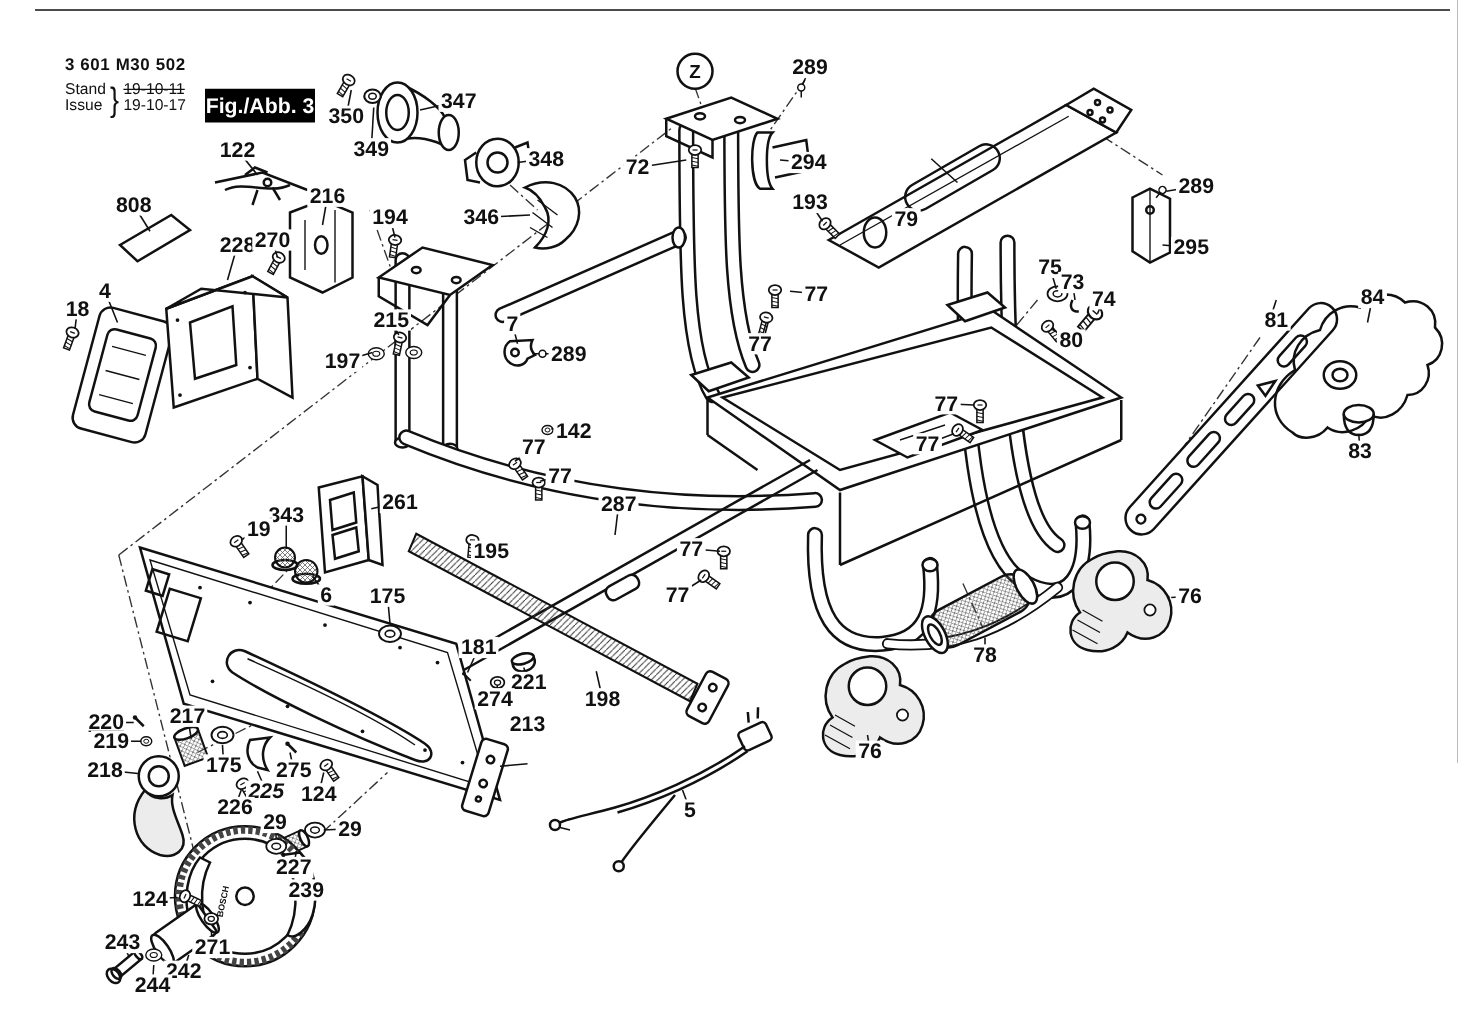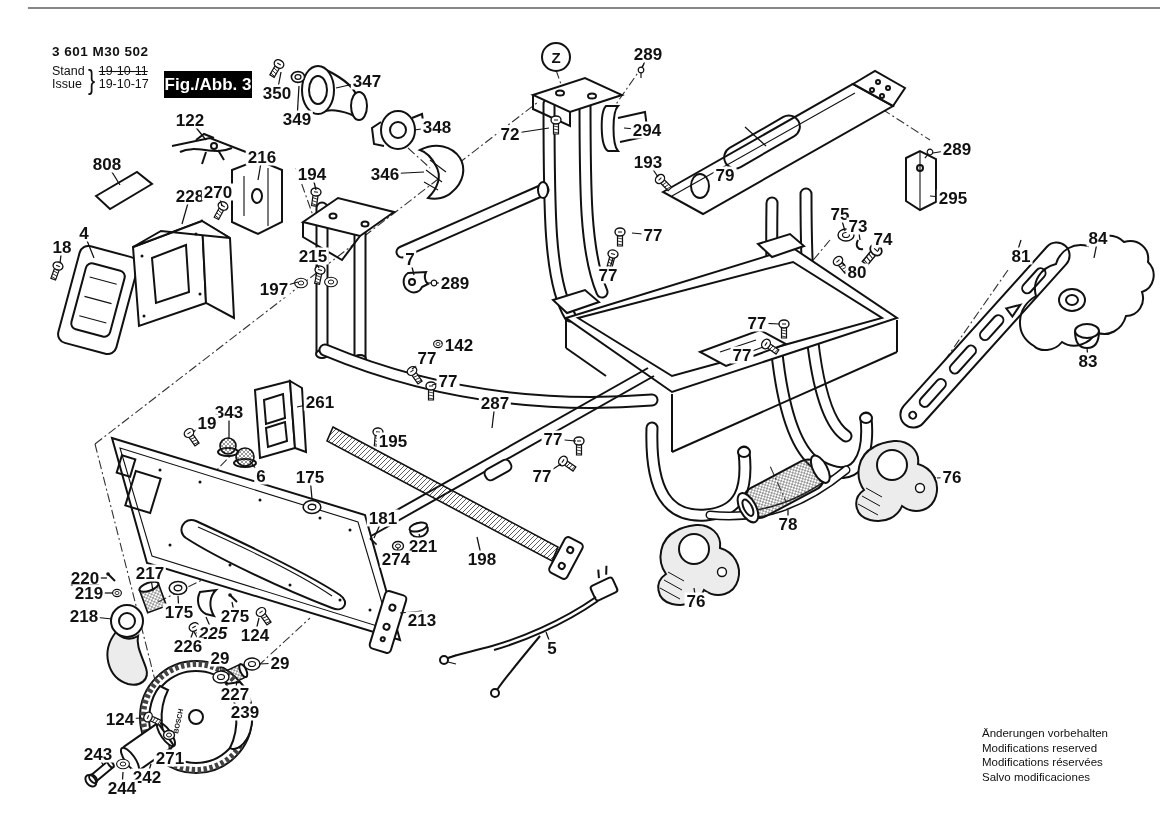--- a/index.html
+++ b/index.html
@@ -527,21 +527,21 @@
       <div class="lbl" style="left: 742px; top: 355px;">77</div>
       <div class="lbl" style="left: 229px; top: 412px;">343</div>
       <div class="lbl" style="left: 207px; top: 423px;">19</div>
       <div class="lbl" style="left: 320px; top: 402px;">261</div>
       <div class="lbl" style="left: 261px; top: 476px;">6</div>
       <div class="lbl" style="left: 310px; top: 477px;">175</div>
       <div class="lbl" style="left: 383px; top: 518px;">181</div>
       <div class="lbl" style="left: 423px; top: 546px;">221</div>
       <div class="lbl" style="left: 396px; top: 559px;">274</div>
       <div class="lbl" style="left: 482px; top: 559px;">198</div>
-      <div class="lbl" style="left: 422px; top: 620px; text-align: center;">213</div>
+      <div class="lbl" style="left: 422px; top: 579px; text-align: center;">213</div>
       <div class="lbl" style="left: 552px; top: 648px;">5</div>
       <div class="lbl" style="left: 85px; top: 578px; text-decoration: underline;">220</div>
       <div class="lbl" style="left: 89px; top: 593px;">219</div>
       <div class="lbl" style="left: 84px; top: 616px;">218</div>
       <div class="lbl" style="left: 150px; top: 573px;">217</div>
       <div class="lbl" style="left: 179px; top: 612px;">175</div>
       <div class="lbl" style="left: 213px; top: 633px; font-style: italic;">225</div>
       <div class="lbl" style="left: 235px; top: 616px;">275</div>
       <div class="lbl" style="left: 255px; top: 635px;">124</div>
       <div class="lbl" style="left: 188px; top: 646px;">226</div>
@@ -570,20 +570,14 @@
       </div>
       <div class="si-brace">}</div>
       <div class="si-dates">
         <div class="date-old">19-10-11</div>
         <div>19-10-17</div>
       </div>
     </div>
   </div>
   <div id="fig-box">Fig./Abb. 3</div>
 
-  <div id="footer-notes">
-      <div>Änderungen vorbehalten</div>
-      <div>Modifications reserved</div>
-      <div>Modifications réservées</div>
-      <div>Salvo modificaciones</div>
-    </div>
 
 </div>
 
 </body></html>

